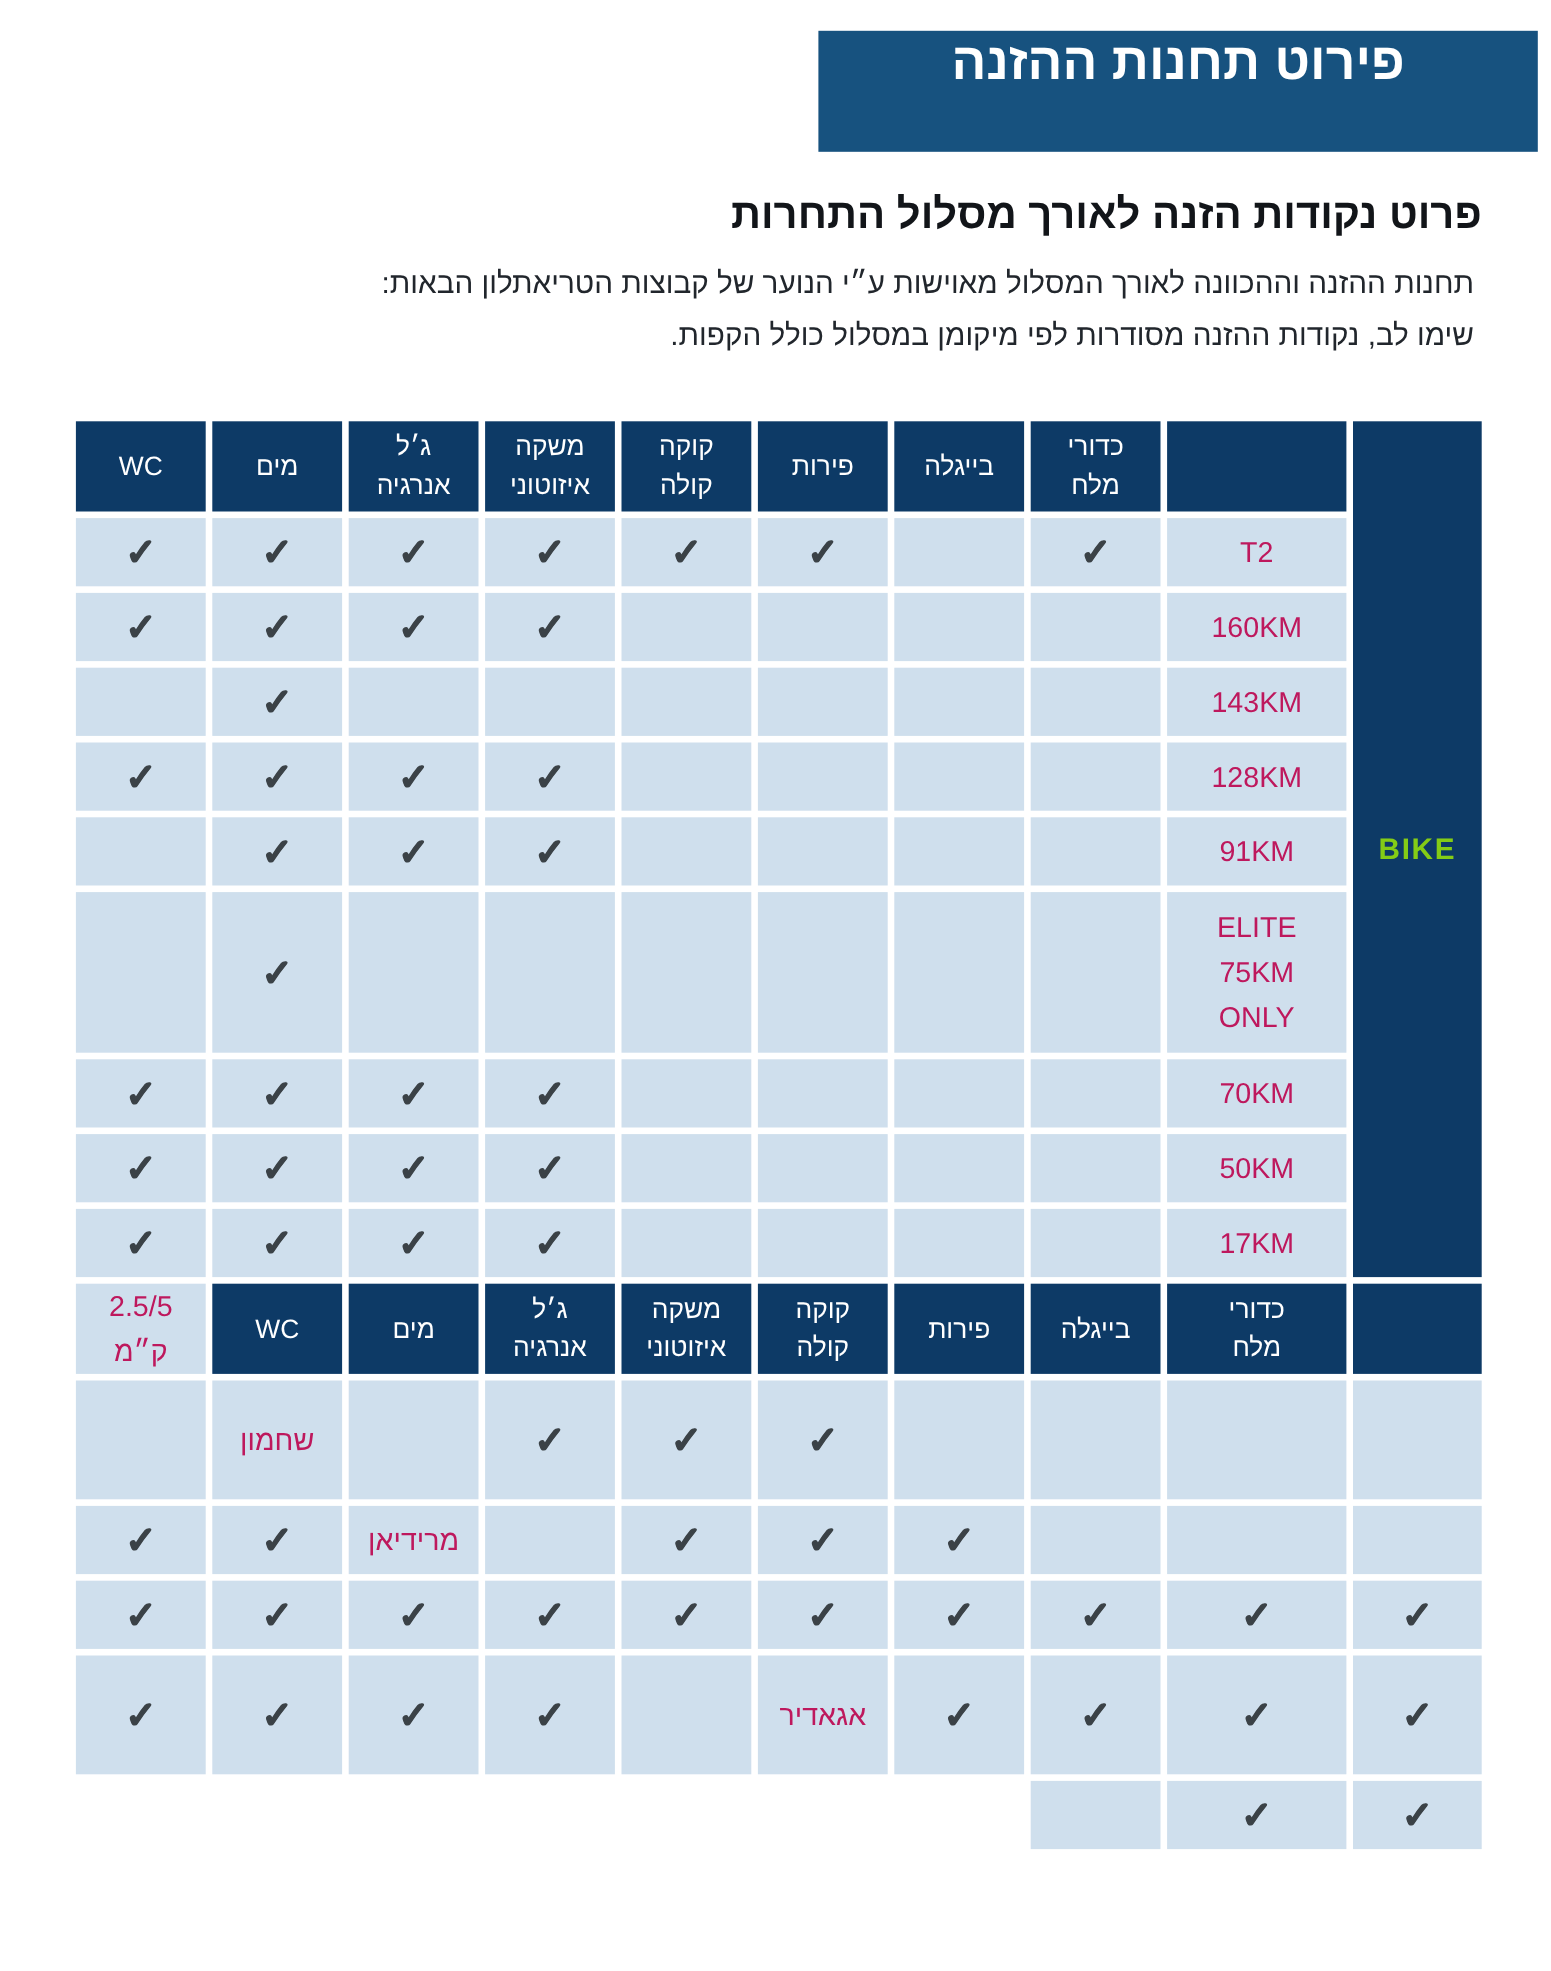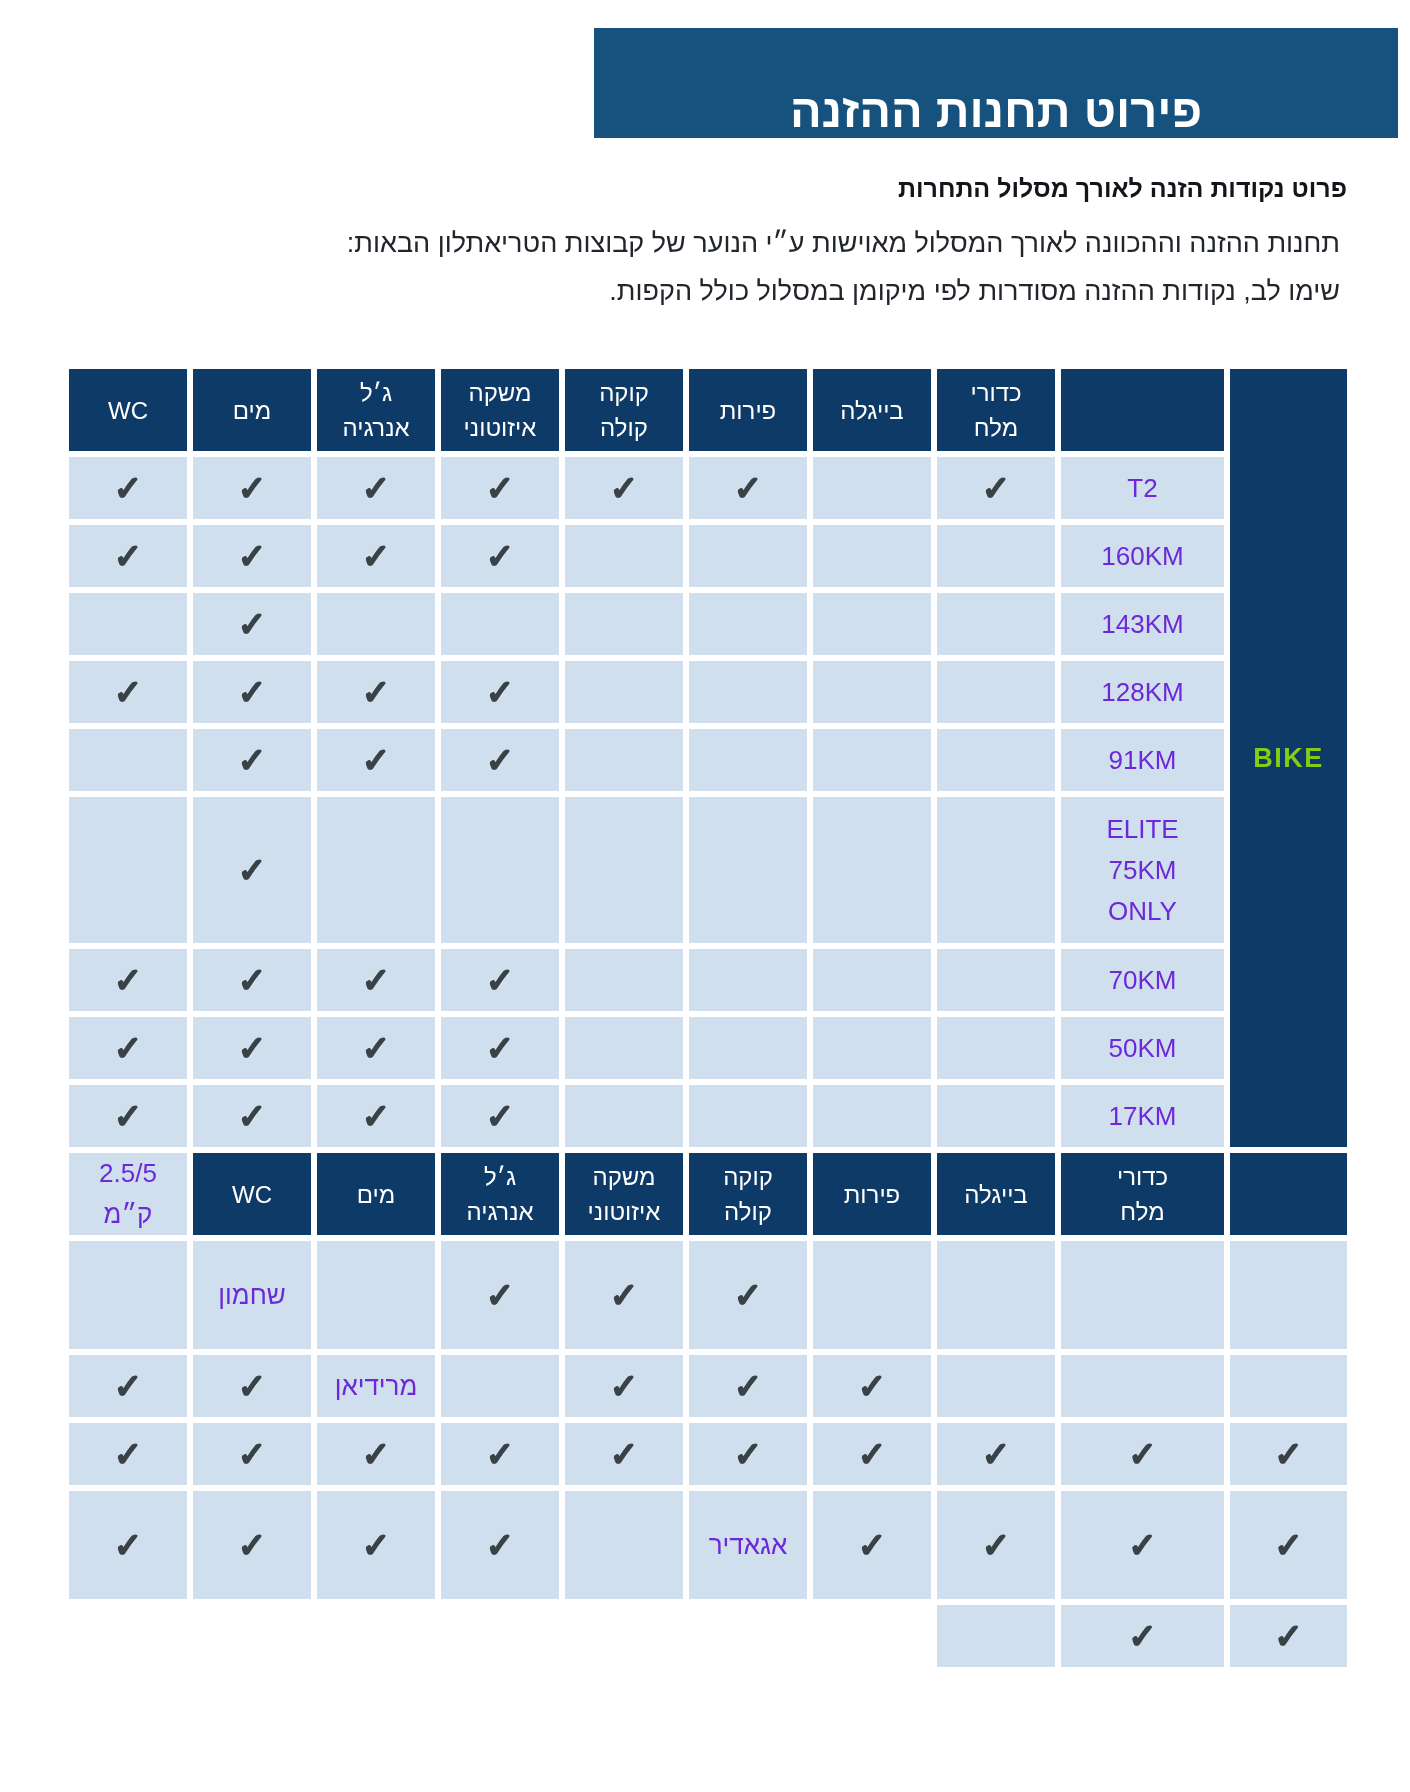--- a/index.html
+++ b/index.html
@@ -12,30 +12,30 @@
   html,body{margin:0;padding:0;}
   body{
     width:1410px;height:1792px;
     background:#ffffff;
     font-family:"Liberation Sans",sans-serif;
     direction:rtl;
     overflow:hidden;
   }
   .banner{
     margin:28px 12px 0 auto;
-    width:804px;height:110px;
+    width:654px;height:110px;
     background:var(--banner);
     color:#fff;
     font-size:47px;font-weight:700;
-    display:flex;align-items:flex-end;justify-content:center;
+    display:flex;align-items:flex-start;justify-content:center;
   }
   .subtitle{
     margin:36px 63px 0 0;
     text-align:right;
-    font-size:25px;font-weight:700;color:#121519;
+    font-size:38px;font-weight:700;color:#121519;
   }
   .bodytext{
     margin:16px 70px 0 63px;
     text-align:right;
     font-size:27px;line-height:48px;color:var(--text);
   }
   .table-wrap{
     width:1278px;
     margin:54px 63px 0 auto;
   }
@@ -57,21 +57,21 @@
     background:var(--navy);
     color:#84cc16;
     font-weight:700;font-size:27px;letter-spacing:1.5px;
     display:flex;align-items:center;justify-content:center;
   }
   .cell{
     background:var(--cell);
     display:flex;align-items:center;justify-content:center;
   }
   .station{
-    font-size:26px;color:#6d28d9;line-height:41px;
+    font-size:26px;color:#be185d;line-height:41px;
     white-space:pre-line;text-align:center;
   }
   .check{
     color:var(--check);
     font-size:34px;font-weight:700;
     -webkit-text-stroke:1px var(--check);
   }
 </style>
 </head>
 <body>

